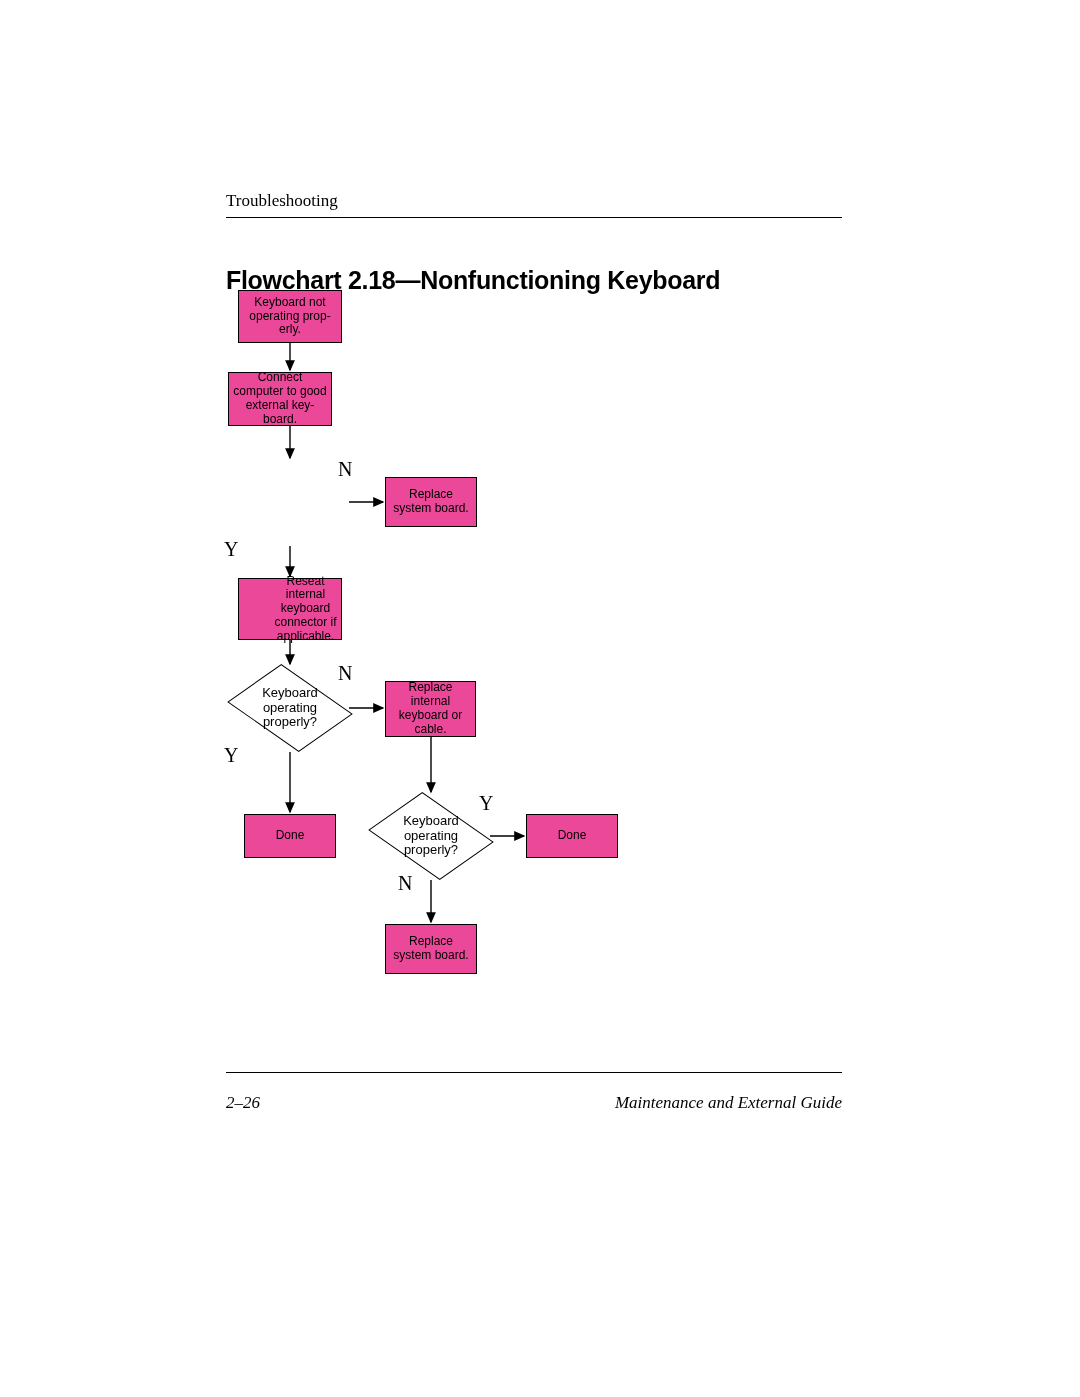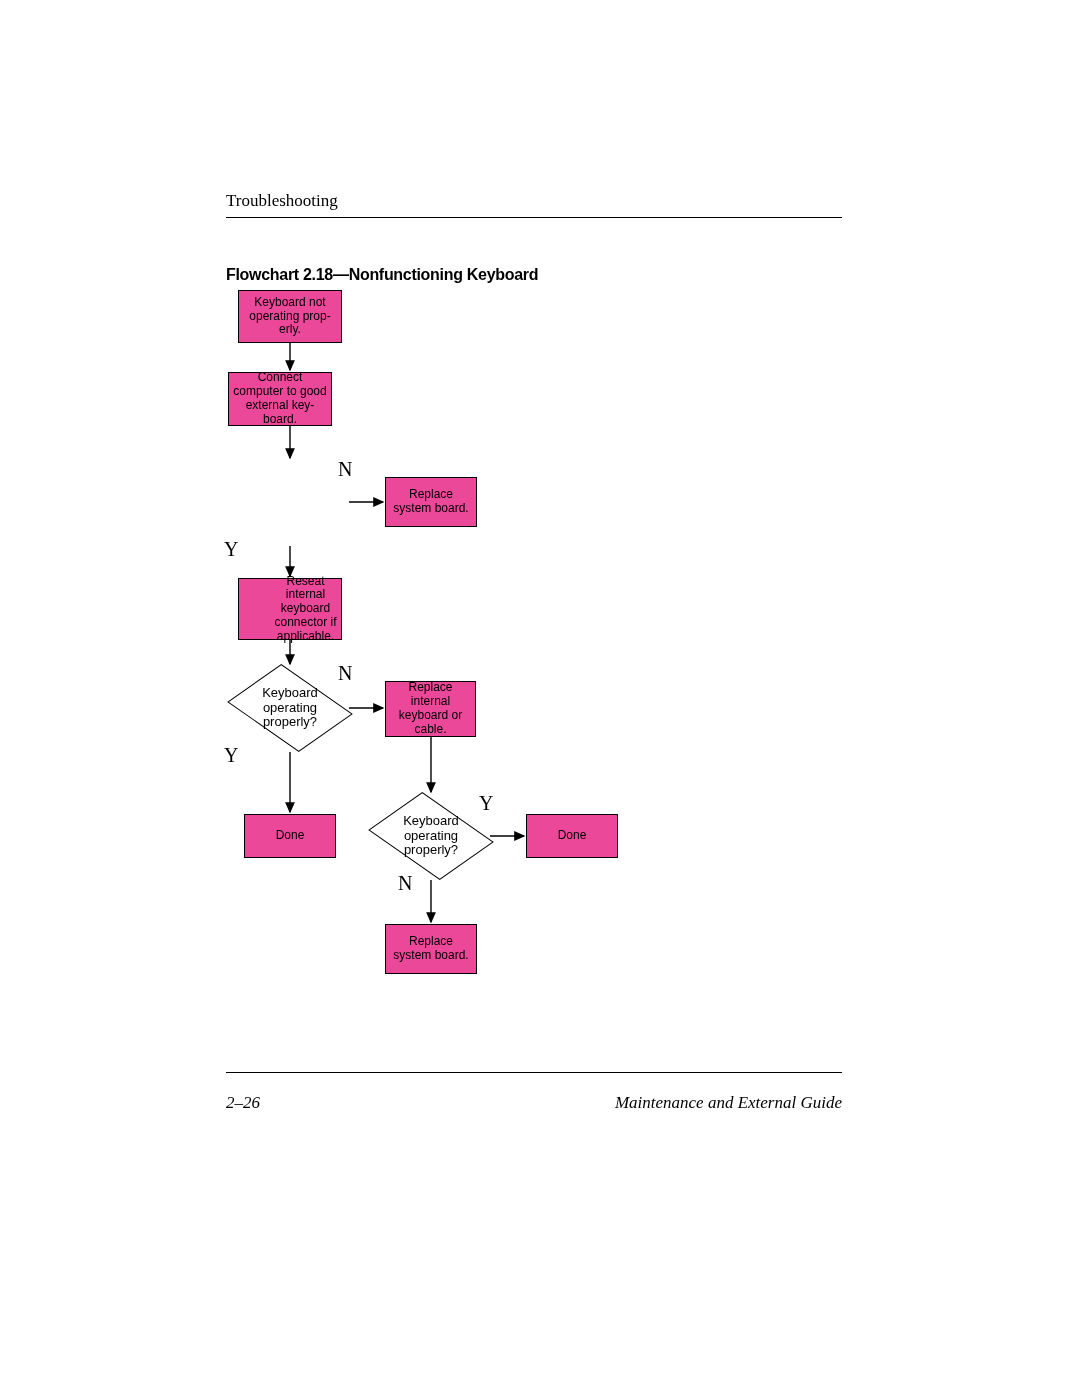--- a/index.html
+++ b/index.html
@@ -20,21 +20,21 @@
   }
   .header-line {
     border-top: 1px solid #000;
     margin-top: 6px;
   }
   .header-text {
     font-size: 17px;
     font-family: "Times New Roman", serif;
   }
   .title {
-    font-size: 16px;
+    font-size: 25px;
     font-weight: bold;
     margin-top: 48px;
     letter-spacing: -0.3px;
   }
   .footer {
     position: absolute;
     left: 226px;
     width: 616px;
     top: 1072px;
   }

